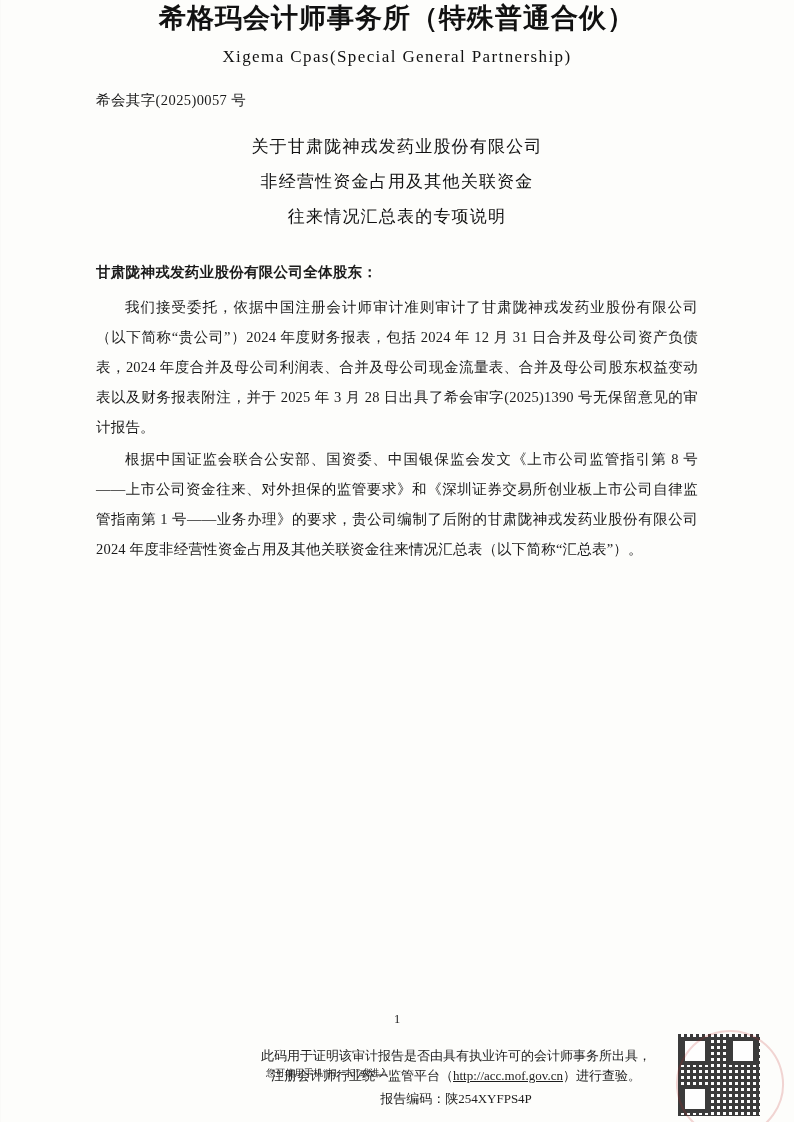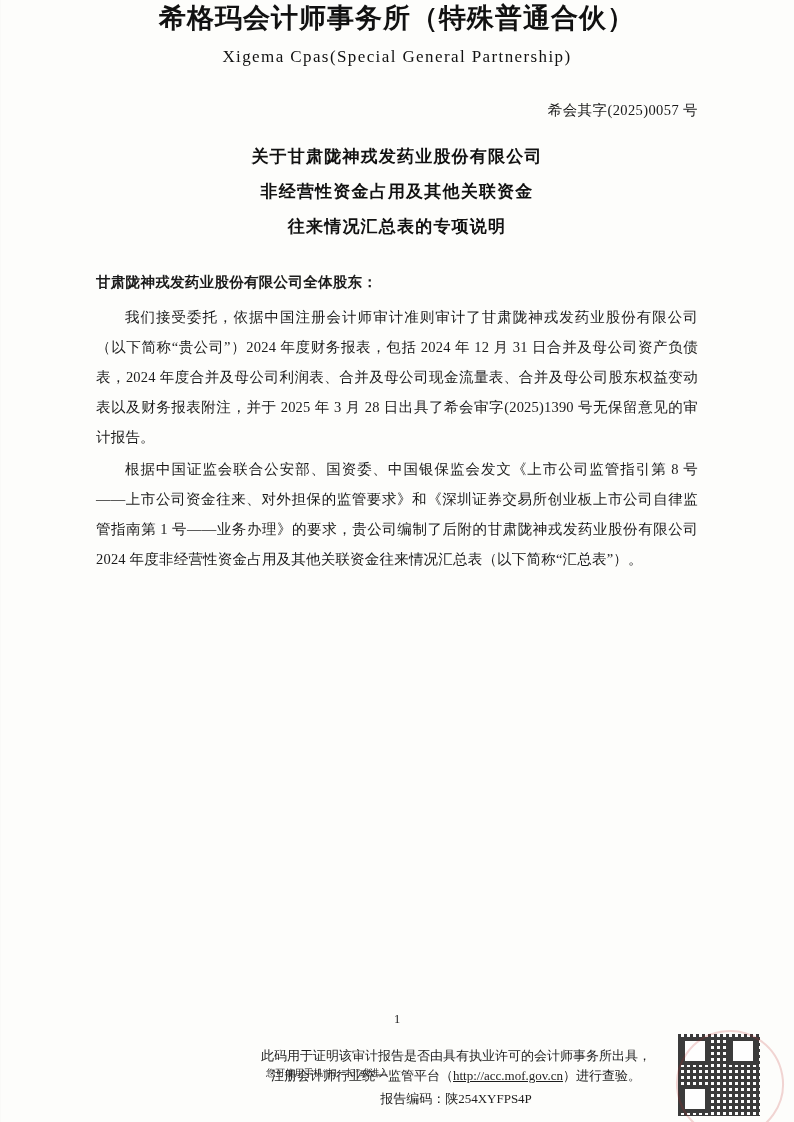--- a/index.html
+++ b/index.html
@@ -46,34 +46,34 @@
     margin-top: 11px;
     font-family: "Liberation Serif", serif;
     font-size: 17px;
     font-weight: normal;
     letter-spacing: 1.4px;
     color: #111;
   }
 
   
   .doc-no {
-    margin-top: 34px;
-    text-align: right;
+    margin-top: 24px;
+    text-align: left;
     font-size: 14.5px;
     letter-spacing: 0.4px;
   }
 
   
   .title-block {
     margin-top: 20px;
     text-align: center;
   }
   .title-line {
     font-size: 17px;
-    font-weight: bold;
+    font-weight: normal;
     letter-spacing: 1.2px;
     line-height: 2.05;
     color: #111;
   }
 
   
   .addressee {
     margin-top: 28px;
     font-size: 14.5px;
     font-weight: bold;

